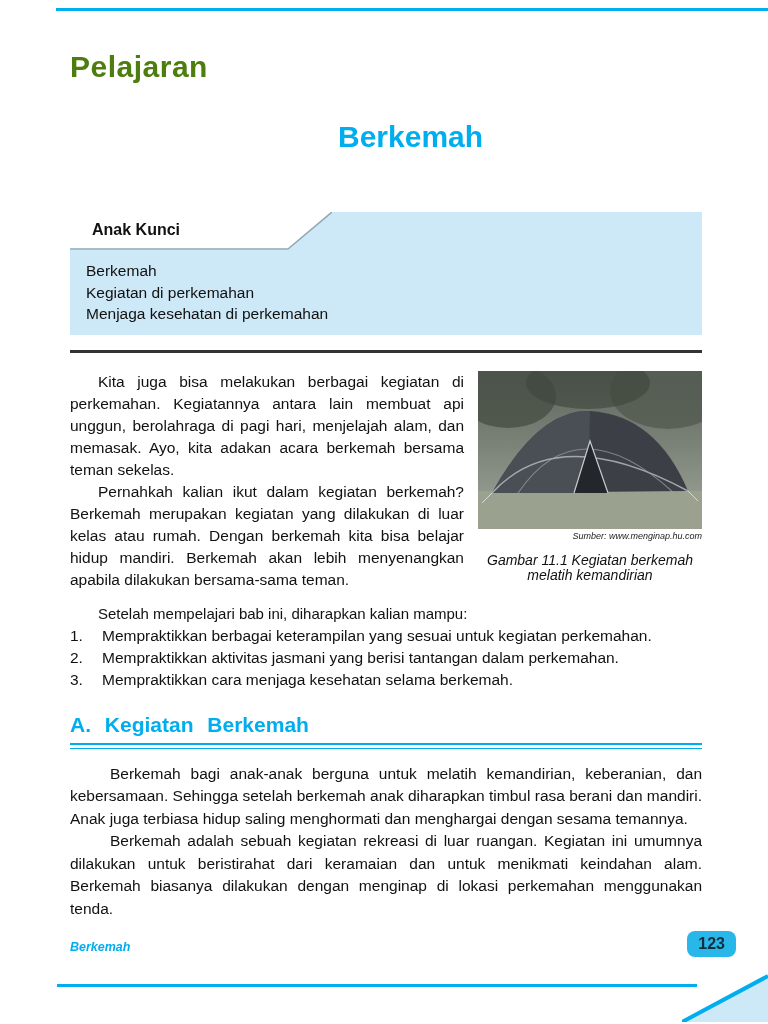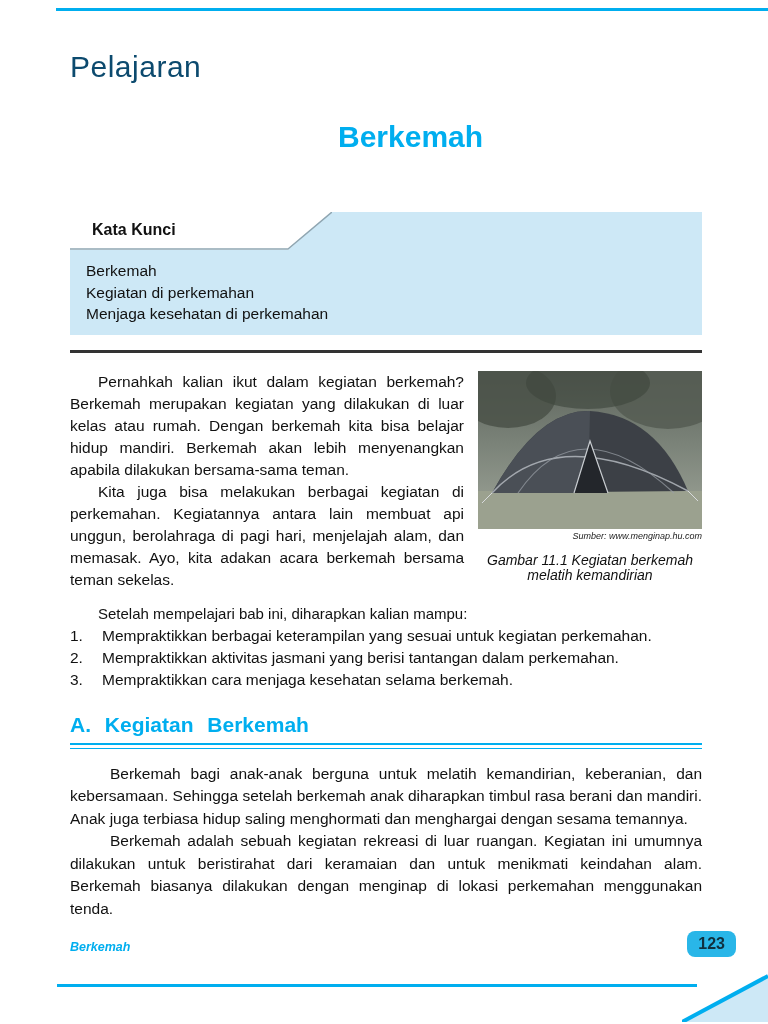--- a/index.html
+++ b/index.html
@@ -7,21 +7,21 @@
     position:relative;
     width:768px;height:1024px;
     margin:0 auto;
     background:#ffffff;
     overflow:hidden;
     font-family:"Liberation Sans","DejaVu Sans",sans-serif;
     color:#111;
   }
   
   .top-rule{position:absolute;left:56px;right:0;top:8px;height:3px;background:#00AEEF;}
-  .lesson-label{position:absolute;left:70px;top:50px;font-size:30px;font-weight:normal;color:#0c4a6e;letter-spacing:.5px;}
+  .lesson-label{position:absolute;left:70px;top:50px;font-size:30px;font-weight:bold;color:#4d7c0f;letter-spacing:.5px;}
   .num-box{position:absolute;left:84px;top:102px;width:98px;height:98px;}
   .num-back{position:absolute;left:0;top:14px;width:82px;height:84px;background:#A9DDF3;}
   .num-front{
     position:absolute;left:15px;top:0;width:82px;height:84px;background:#ffffff;
     display:flex;align-items:center;justify-content:center;
     font-size:54px;font-weight:bold;color:#00AEEF;
   }
   .chapter-title{position:absolute;left:338px;top:120px;margin:0;font-size:30px;font-weight:bold;color:#00AEEF;}
   
   .content{position:absolute;left:70px;top:0;width:632px;padding-top:212px;}
@@ -78,35 +78,35 @@
   <h1 class="chapter-title">Berkemah</h1>
 
   <div class="content">
 
     <div class="kw-box">
       <div class="kw-band">
         <svg width="262" height="38" viewBox="0 0 262 38">
           <polygon points="0,0 262,0 218,38 0,38" fill="#ffffff"></polygon>
           <polyline points="0,37 218,37 262,0" fill="none" stroke="#8fa6b2" stroke-width="1.5"></polyline>
         </svg>
-        <span class="kw-title">Kata Kunci</span>
+        <span class="kw-title">Anak Kunci</span>
       </div>
       <ul class="kw-list">
         <li>Berkemah</li>
         <li>Kegiatan di perkemahan</li>
         <li>Menjaga kesehatan di perkemahan</li>
       </ul>
     </div>
 
     <div class="dark-rule"></div>
 
     <div class="intro-row">
       <div class="intro-text">
+        <p>Kita juga bisa melakukan berbagai kegiatan di perkemahan. Kegiatannya antara lain membuat api unggun, berolahraga di pagi hari, menjelajah alam, dan memasak. Ayo, kita adakan acara berkemah bersama teman sekelas.</p>
         <p>Pernahkah kalian ikut dalam kegiatan berkemah? Berkemah merupakan kegiatan yang dilakukan di luar kelas atau rumah. Dengan berkemah kita bisa belajar hidup mandiri. Berkemah akan lebih menyenangkan apabila dilakukan bersama-sama teman.</p>
-        <p>Kita juga bisa melakukan berbagai kegiatan di perkemahan. Kegiatannya antara lain membuat api unggun, berolahraga di pagi hari, menjelajah alam, dan memasak. Ayo, kita adakan acara berkemah bersama teman sekelas.</p>
       </div>
       <div class="figure">
         <div class="photo">
           <svg width="224" height="158" viewBox="0 0 224 158" preserveAspectRatio="none">
             <defs>
               <linearGradient id="bgph" x1="0" y1="0" x2="0" y2="1">
                 <stop offset="0" stop-color="#5d645c"></stop>
                 <stop offset="0.45" stop-color="#7a8278"></stop>
                 <stop offset="1" stop-color="#a0a69a"></stop>
               </linearGradient>

